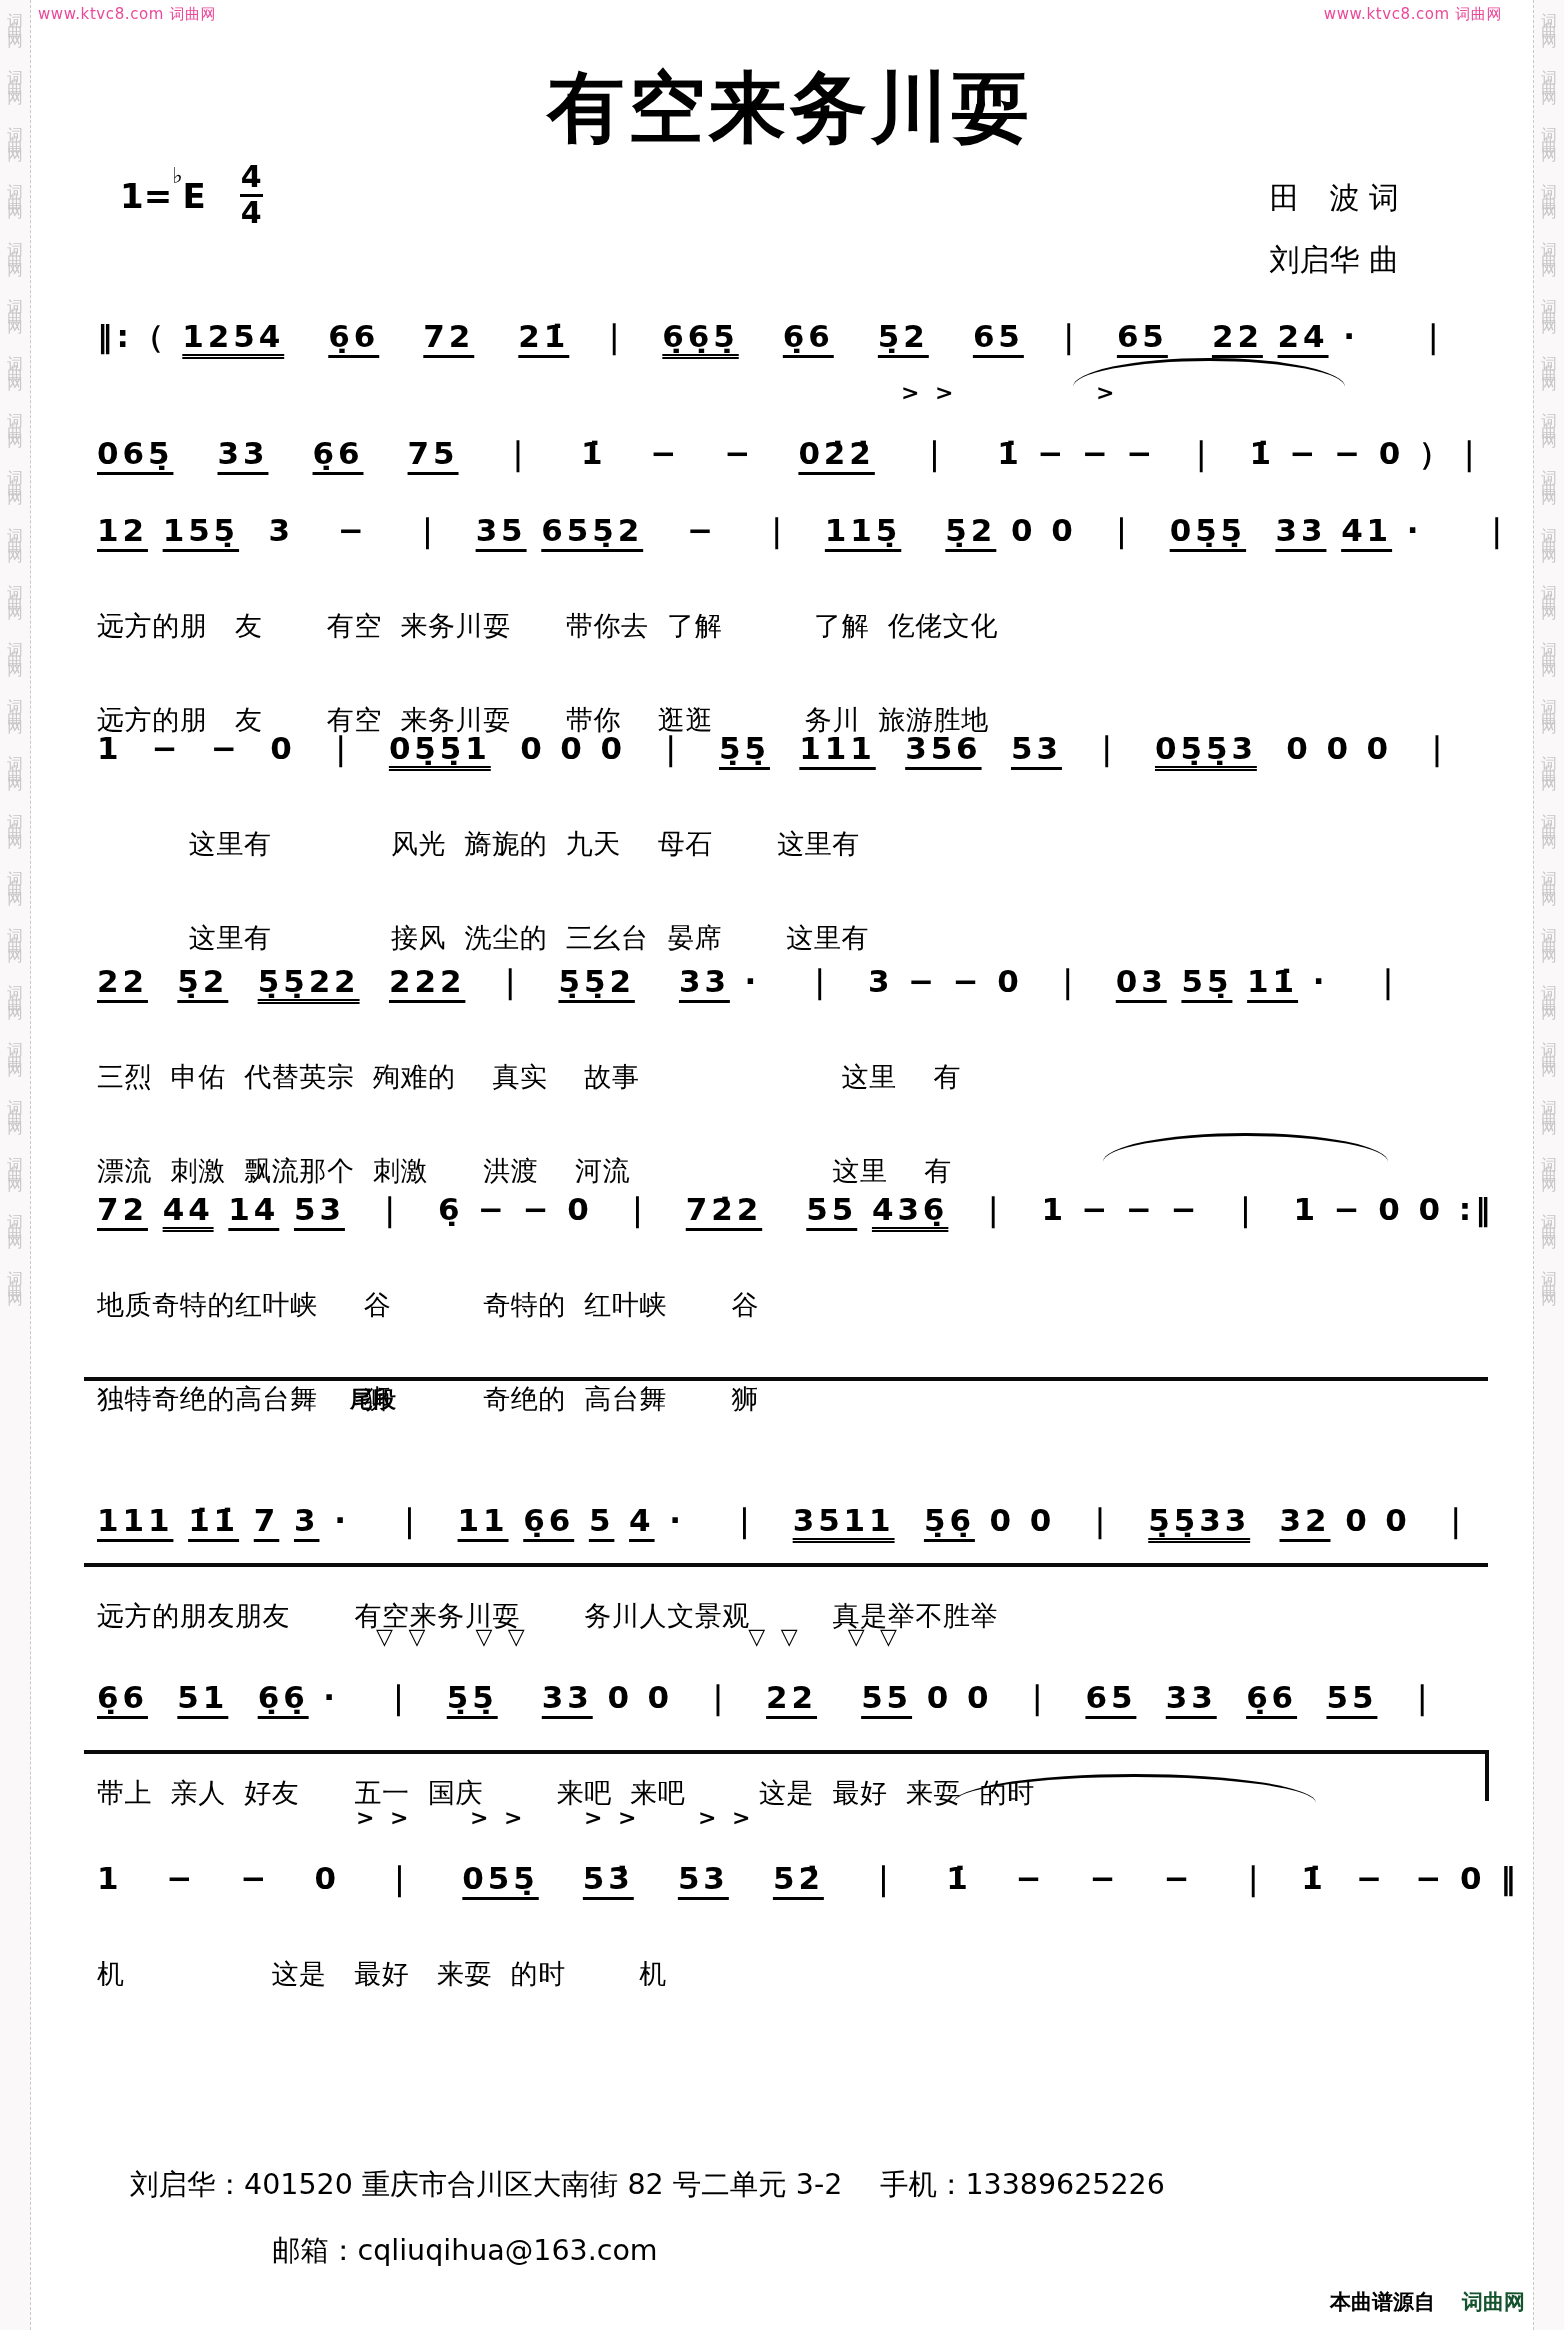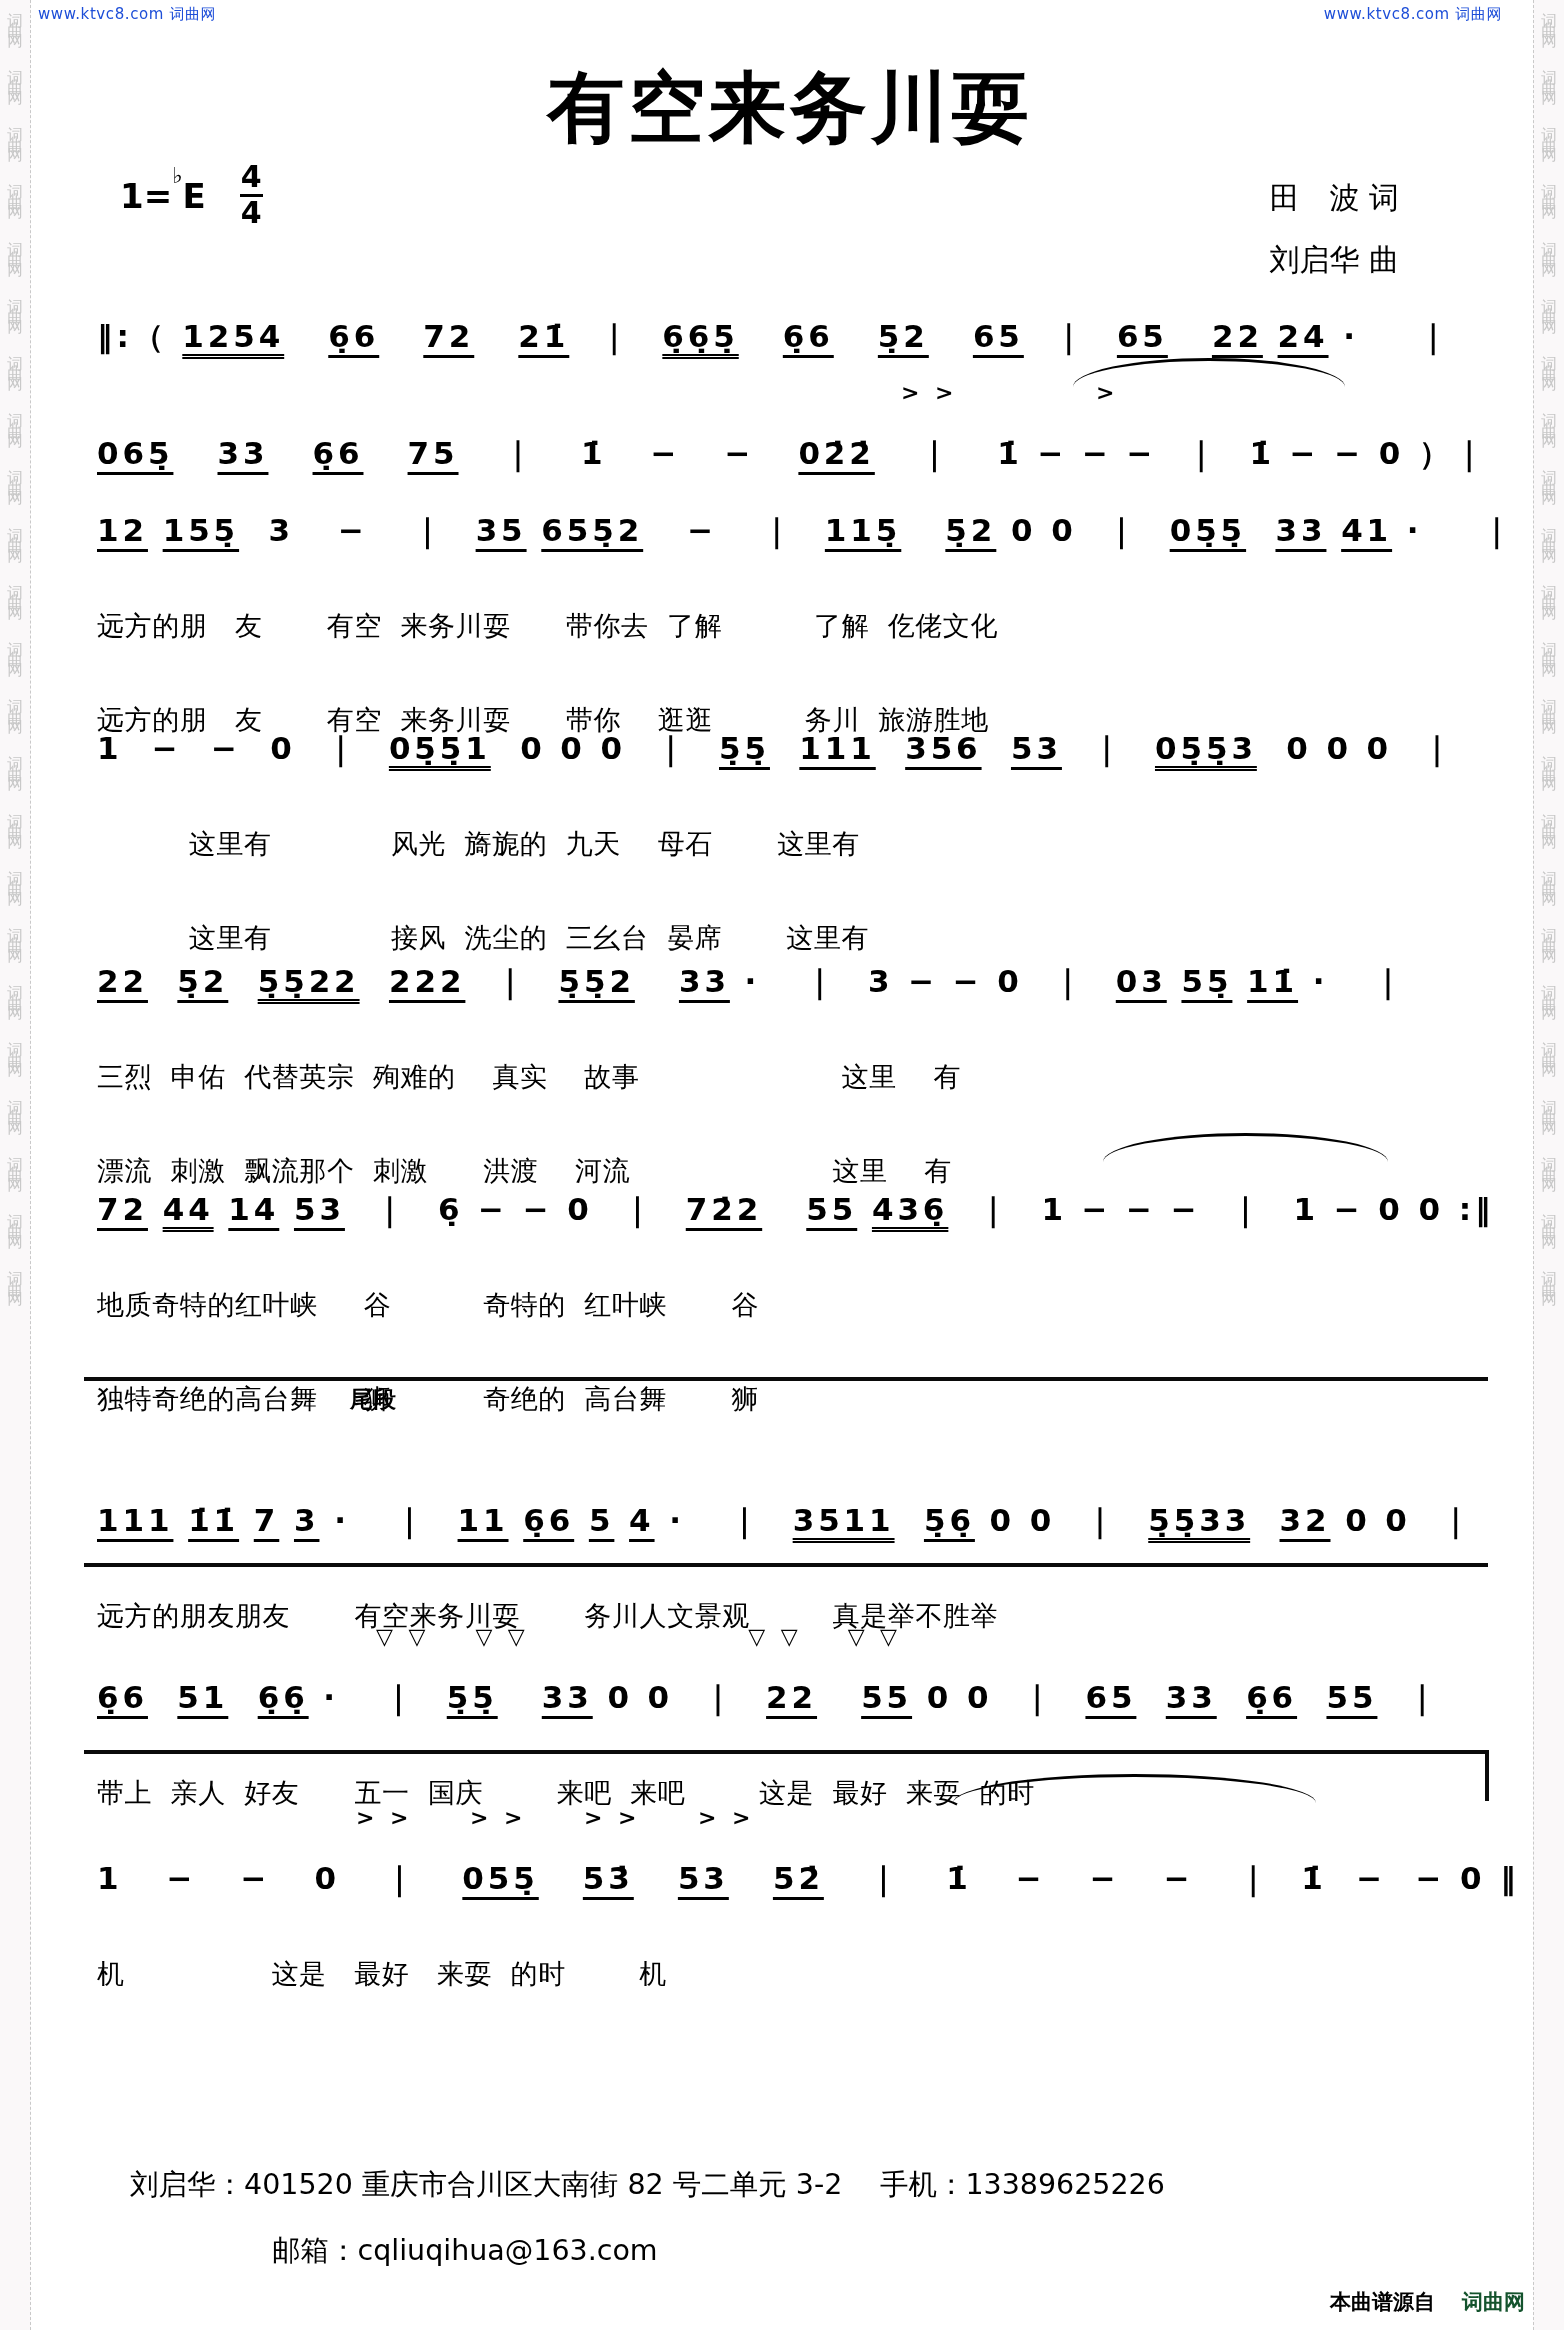--- a/index.html
+++ b/index.html
@@ -4,21 +4,21 @@
 <style>
   html,body{margin:0;padding:0;background:#e9e6e7;}
   #page{position:relative;width:1564px;height:2330px;background:#ffffff;overflow:hidden;
         font-family:"DejaVu Sans",sans-serif;color:#000;}
   
   .edge{position:absolute;top:0;bottom:0;width:30px;color:#c7c7c7;font-size:15.6px;
         writing-mode:vertical-rl;text-orientation:upright;letter-spacing:10.4px;
         line-height:30px;overflow:hidden;background:#faf8f9;}
   .edge.left{left:0;border-right:1.3px dashed #c9c9c9;}
   .edge.right{right:0;border-left:1.3px dashed #c9c9c9;}
-  .wm{position:absolute;font-size:15px;color:#1d4ed8;letter-spacing:0.6px;}
+  .wm{position:absolute;font-size:15px;color:#ec4899;letter-spacing:0.6px;}
   .wm.tl{left:38px;top:5.2px;}
   .wm.tr{right:62px;top:5.2px;}
   
   .title{position:absolute;left:16px;right:0;top:57px;text-align:center;
          font-size:77px;font-weight:bold;letter-spacing:3.9px;}
   .keysig{position:absolute;left:120px;top:163px;font-size:34px;font-weight:bold;}
   .keysig sup{font-size:22px;vertical-align:25px;}
   .frac{display:inline-block;vertical-align:middle;text-align:center;margin-left:22px;margin-top:-6.5px;}
   .frac .num,.frac .den{display:block;font-size:30px;font-weight:bold;line-height:32px;}
   .frac .bar{display:block;width:23px;height:3.2px;background:#000;margin:0.6px auto;}

